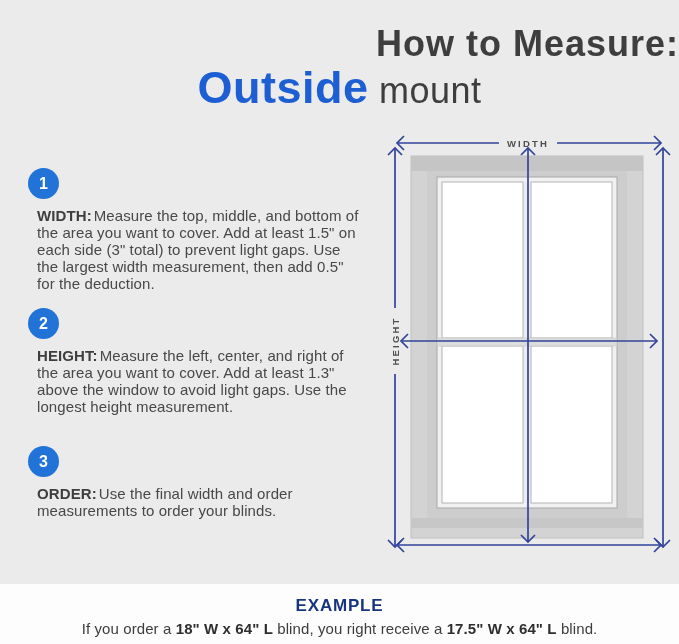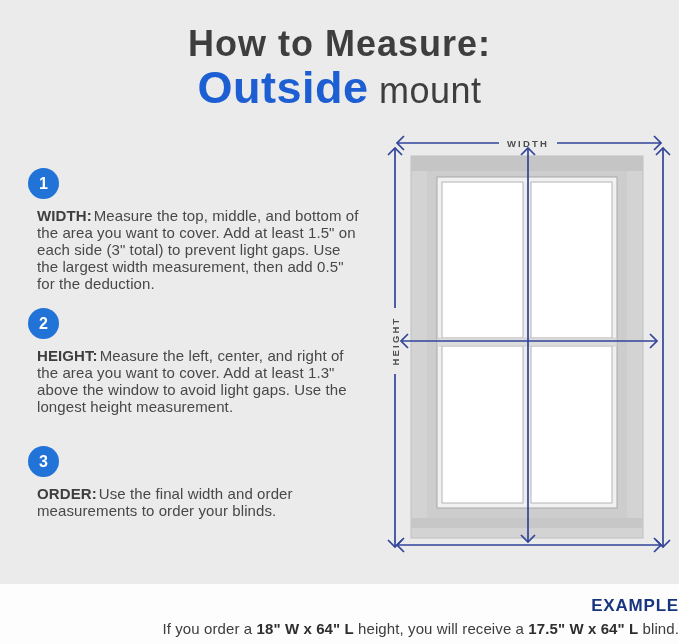--- a/index.html
+++ b/index.html
@@ -16,20 +16,21 @@
 
   
   .title-block {
     position: absolute; top: 24px; left: 0; right: 0;
     text-align: center;
   }
   .title-line1 {
     font-size: 36px; font-weight: 700; letter-spacing: 1px;
     color: var(--heading-dark, #3e3e3e);
     line-height: 40px;
+    text-align: right;
   }
   .title-line2 { line-height: 46px; margin-top: 1px; }
   .title-highlight {
     font-size: 45px; font-weight: 800; letter-spacing: 0.5px;
     color: var(--title-blue, #1d5fd3);
   }
   .title-suffix {
     font-size: 36px; font-weight: 400; letter-spacing: 0.5px;
     color: var(--heading-dark, #3e3e3e);
   }
@@ -71,21 +72,21 @@
     font-family: "Liberation Sans", sans-serif;
     font-size: 9.5px; font-weight: 700; letter-spacing: 2.2px;
     fill: var(--measure-label, #4e4e4e);
   }
 
   
   .example {
     position: absolute; left: 0; top: 584px;
     width: 679px; height: 60px;
     background: var(--example-strip, #fdfdfd);
-    text-align: right;
+    text-align: center;
   }
   .example-heading {
     margin-top: 12px;
     font-size: 17px; font-weight: 700; letter-spacing: 0.8px;
     color: var(--example-heading, #17357f);
   }
   .example-line {
     margin: 4px 0 0 0;
     font-size: 15px; color: #3d3d3d; letter-spacing: 0.1px;
   }
@@ -160,16 +161,16 @@
         <path class="measure" d="M134 405 L141 412 L148 405"></path>
         <path class="measure" d="M14 211 H270"></path>
         <path class="measure" d="M21 204 L14 211 L21 218"></path>
         <path class="measure" d="M263 204 L270 211 L263 218"></path>
       </g>
     </svg>
   </figure>
 
   <footer class="example">
     <div class="example-heading">EXAMPLE</div>
-    <p class="example-line"><span>If you order a </span><span class="em">18" W x 64" L</span><span> height, you will receive a </span><span class="em">17.5" W x 64" L</span><span> blind.</span></p>
+    <p class="example-line"><span>If you order a </span><span class="em">18" W x 64" L</span><span> blind, you right receive a </span><span class="em">17.5" W x 64" L</span><span> blind.</span></p>
   </footer>
 
 </div>
 
 </body></html>

